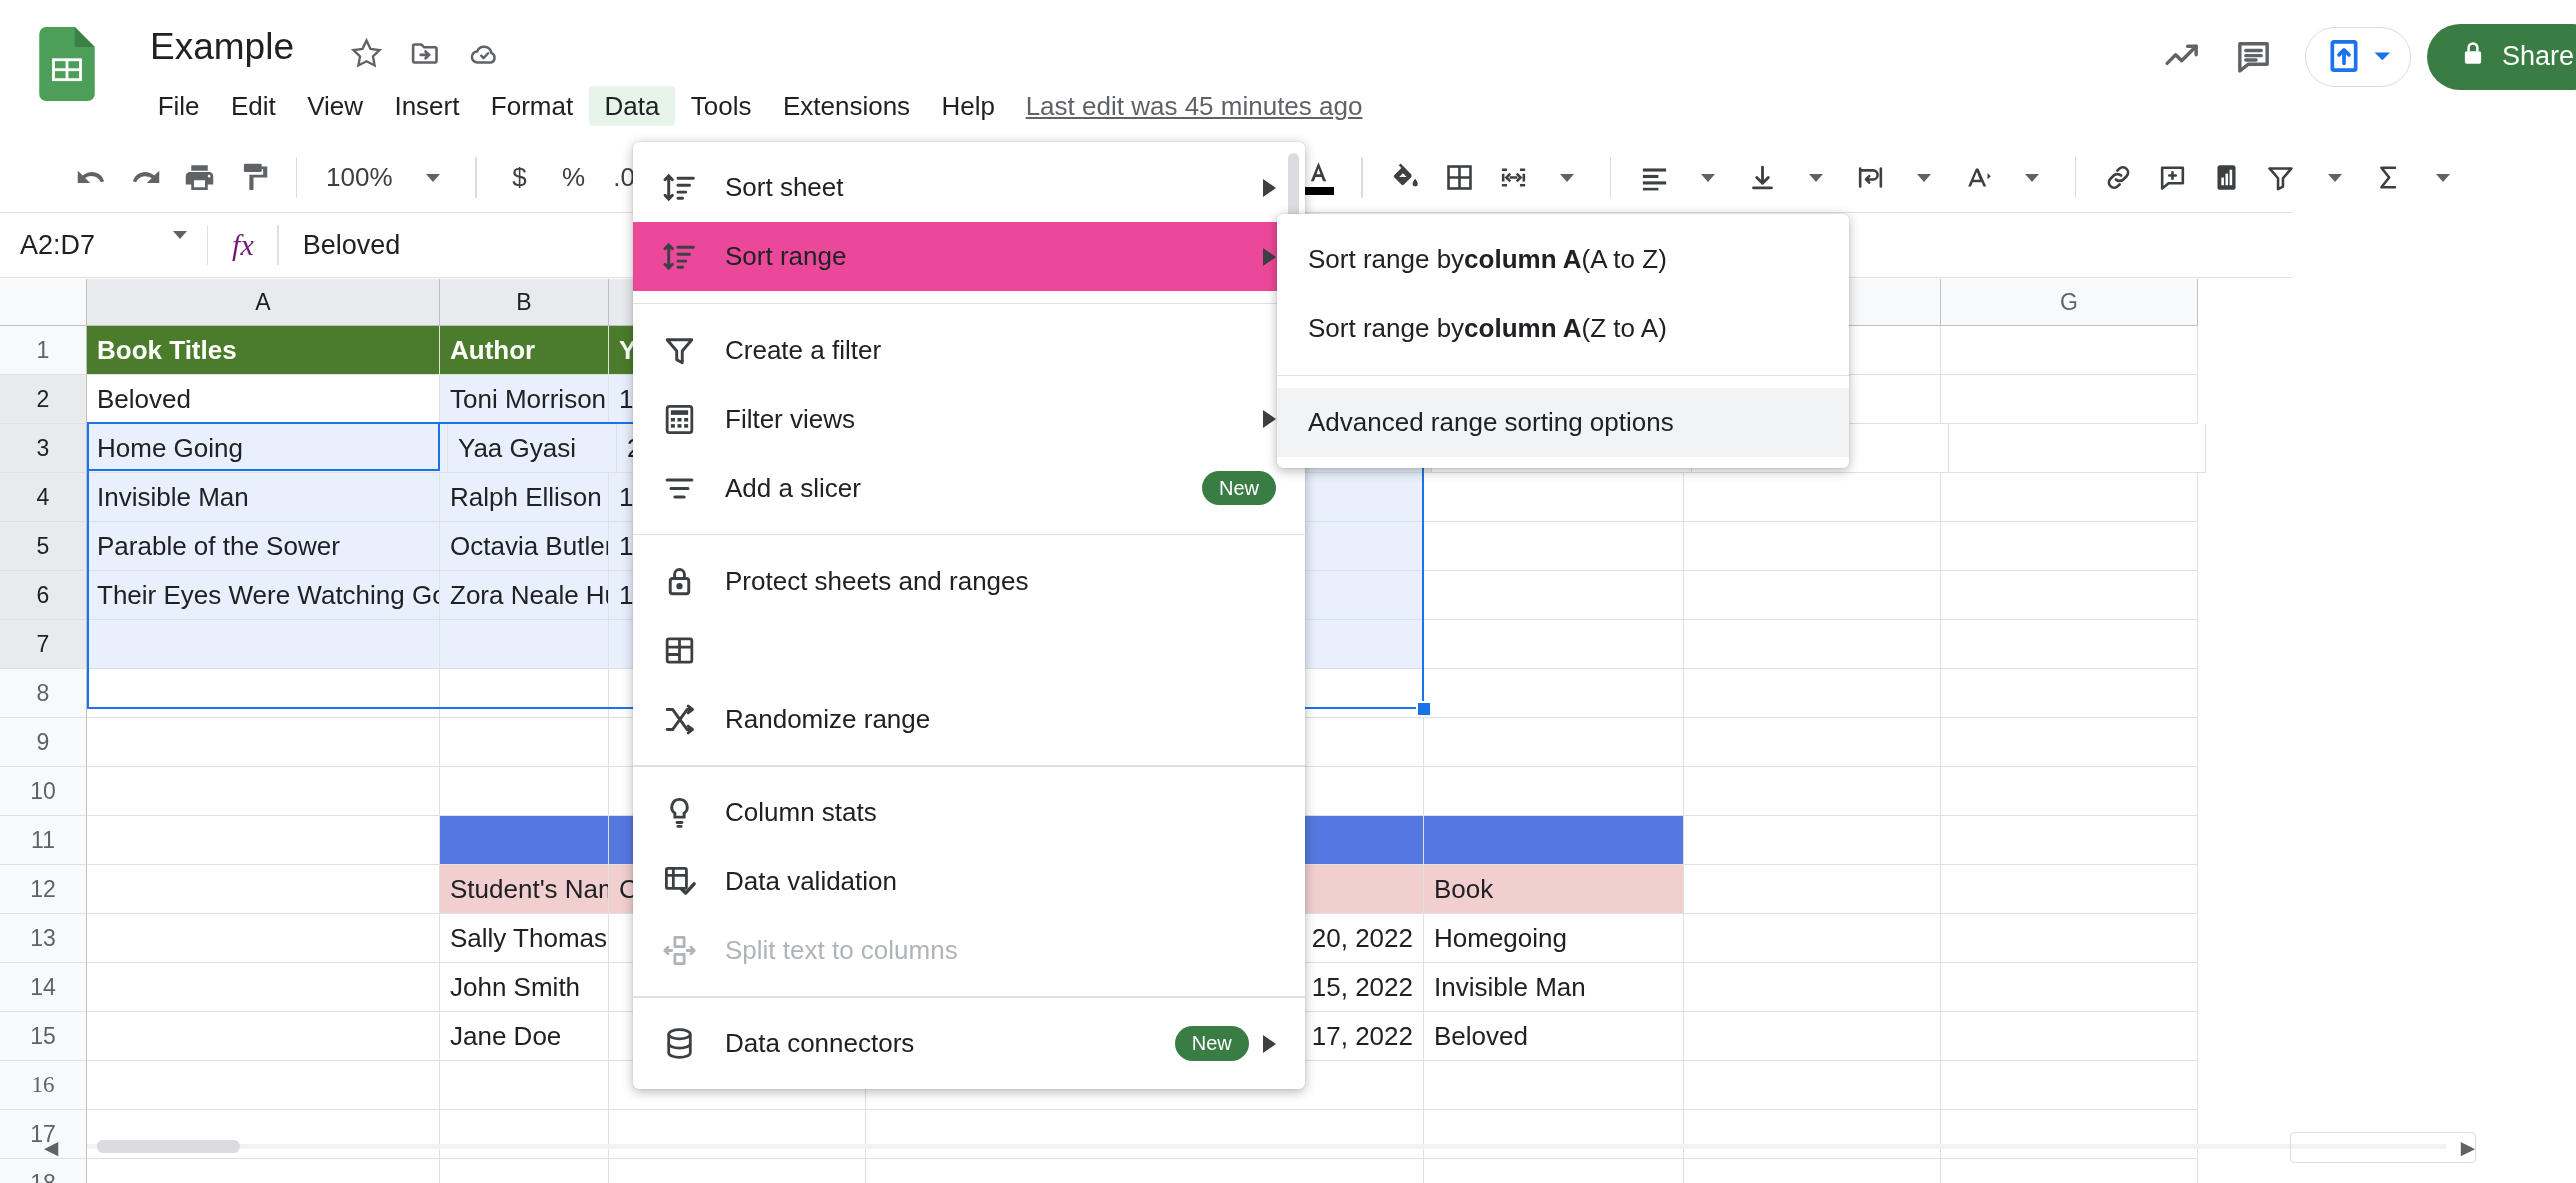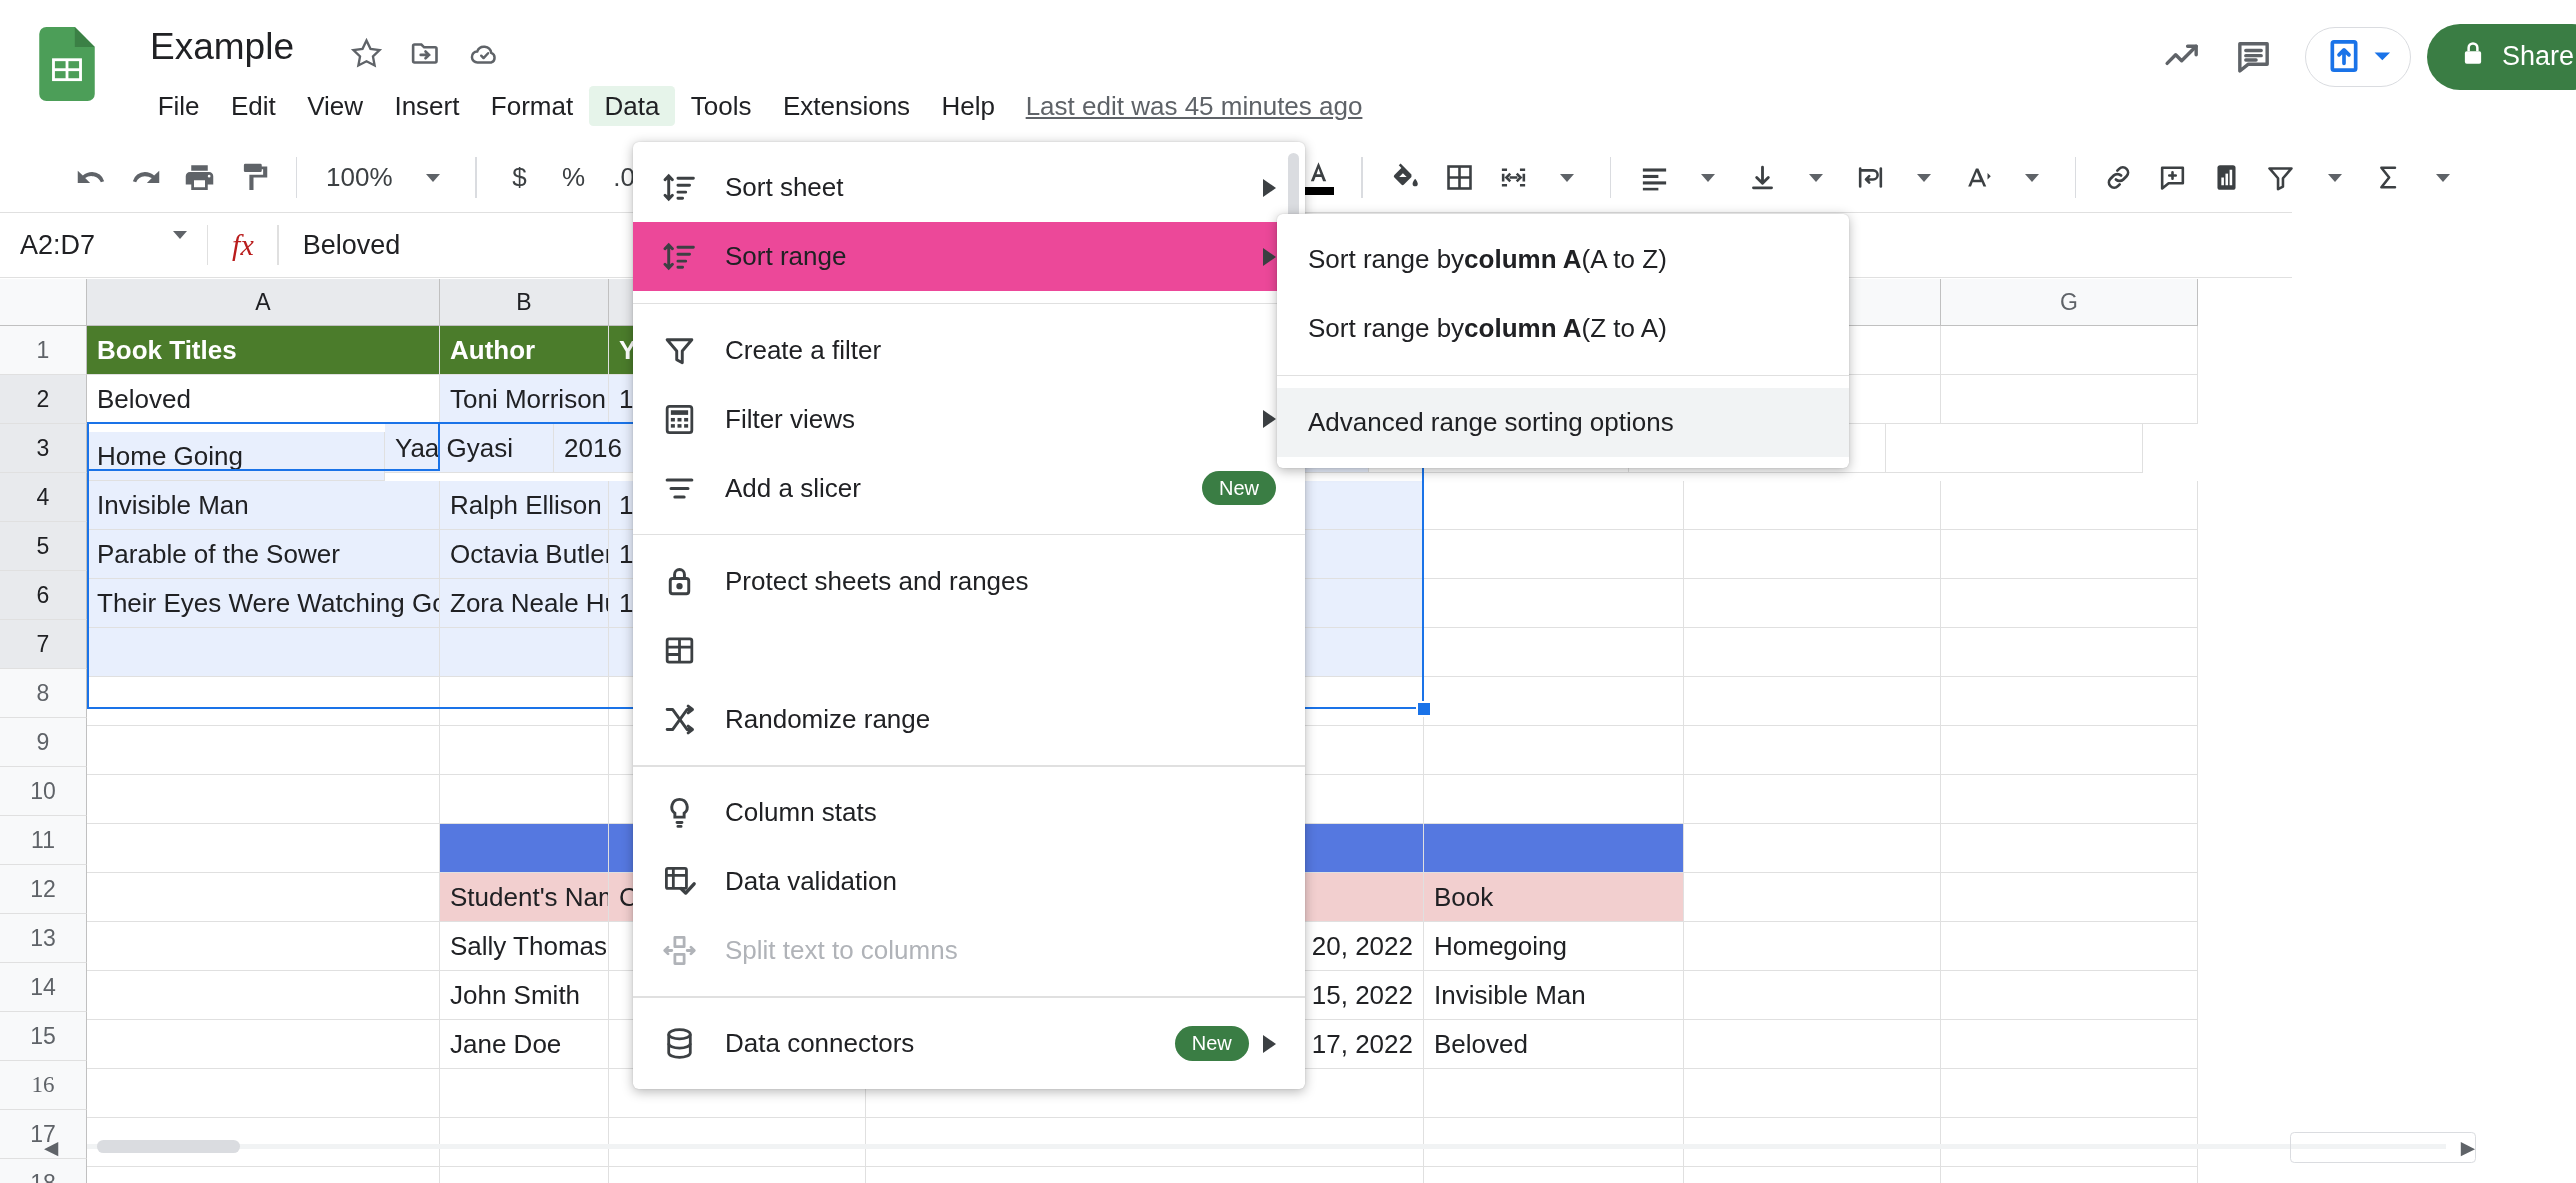--- a/index.html
+++ b/index.html
@@ -62,21 +62,21 @@
 
   
   .formulabar {
     position: absolute; left: 0; top: 212px; width: 2292px; height: 66px;
     border-top: 1.4px solid #e0e0e0; border-bottom: 1.4px solid #e0e0e0;
     display: flex; align-items: center; background: #fff;
   }
   .namebox { width: 207px; display: flex; align-items: center; justify-content: space-between; padding: 0 20px; }
   .namebox .nb-txt { font-size: 27px; color: #202124; }
   .fb-sep { width: 1.4px; height: 40px; background: #e0e0e0; }
-  .fx { width: 69px; display: flex; align-items: center; justify-content: center; font-style: italic; font-size: 30px; color: #b91c1c; font-family: "Liberation Serif", serif; }
+  .fx { width: 69px; display: flex; align-items: center; justify-content: center; font-style: italic; font-size: 30px; color: #701a75; font-family: "Liberation Serif", serif; }
   .fb-value { padding-left: 24px; font-size: 27px; color: #202124; }
 
   
   .grid-wrap { position: absolute; left: 0; top: 279px; width: 2576px; height: 905px; overflow: hidden; background:#fff; }
   .colhead-row { position: absolute; left: 0; top: 0; height: 47px; display: flex; }
   .corner { width: 87px; height: 47px; background: #f8f9fa; border-right: 1.4px solid #c0c0c0; border-bottom: 1.4px solid #c0c0c0; }
   .colhead {
     height: 47px; background: #f8f9fa; border-right: 1.4px solid #c0c0c0; border-bottom: 1.4px solid #c0c0c0;
     display: flex; align-items: center; justify-content: center;
     font-size: 23px; color: #5f6368;
@@ -469,21 +469,21 @@
         <div class="cellrow">
           <div class="cell" style="width: 353px; height: 49px;">Beloved</div>
           <div class="cell selected-range" style="width: 169px; height: 49px;">Toni Morrison</div>
           <div class="cell selected-range" style="width: 257px; height: 49px;">1987</div>
           <div class="cell selected-range" style="width: 558px; height: 49px;">Historical Fiction</div>
           <div class="cell" style="width: 260px; height: 49px;"></div>
           <div class="cell" style="width: 257px; height: 49px;"></div>
           <div class="cell" style="width: 257px; height: 49px;"></div>
         </div>
         <div class="cellrow">
-          <div class="cell selected-range" style="width: 298px; height: 49px; margin-top: 8px;">Home Going</div>
+          <div class="cell selected-range" style="width: 361px; height: 49px;">Home Going</div>
           <div class="cell selected-range" style="width: 169px; height: 49px;">Yaa Gyasi</div>
           <div class="cell selected-range" style="width: 257px; height: 49px;">2016</div>
           <div class="cell selected-range" style="width: 558px; height: 49px;">Historical Fiction</div>
           <div class="cell" style="width: 260px; height: 49px;"></div>
           <div class="cell" style="width: 257px; height: 49px;"></div>
           <div class="cell" style="width: 257px; height: 49px;"></div>
         </div>
         <div class="cellrow">
           <div class="cell selected-range" style="width: 353px; height: 49px;">Invisible Man</div>
           <div class="cell selected-range" style="width: 169px; height: 49px;">Ralph Ellison</div>

